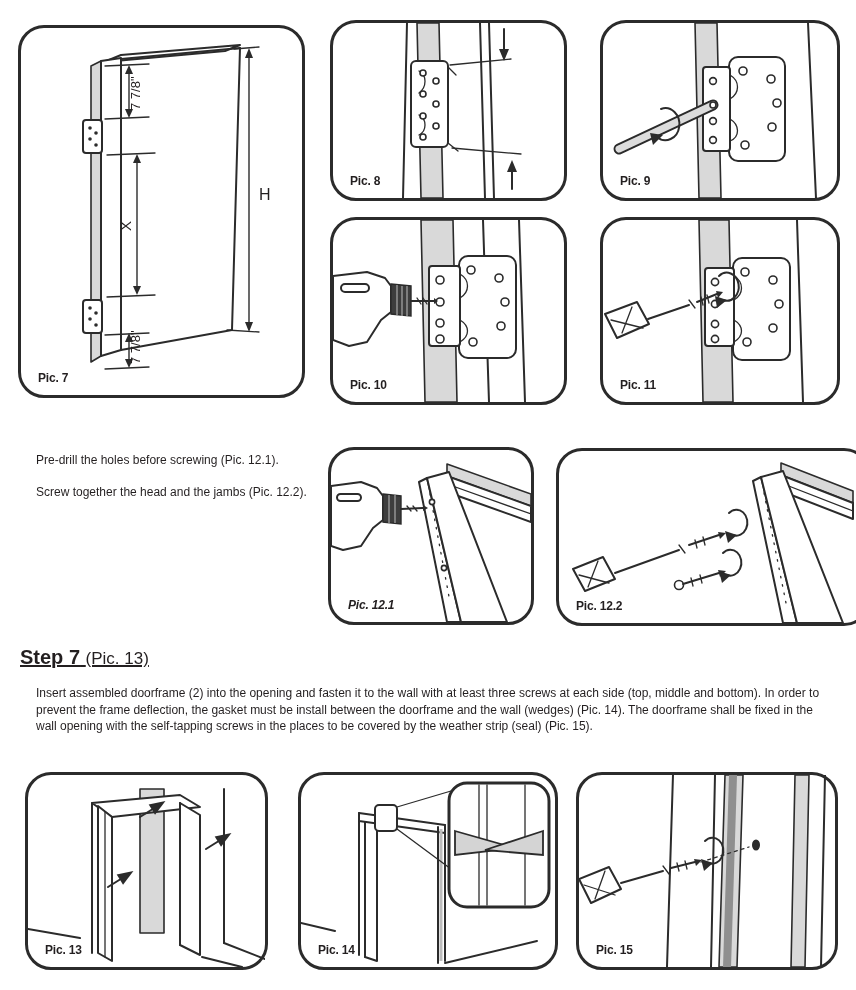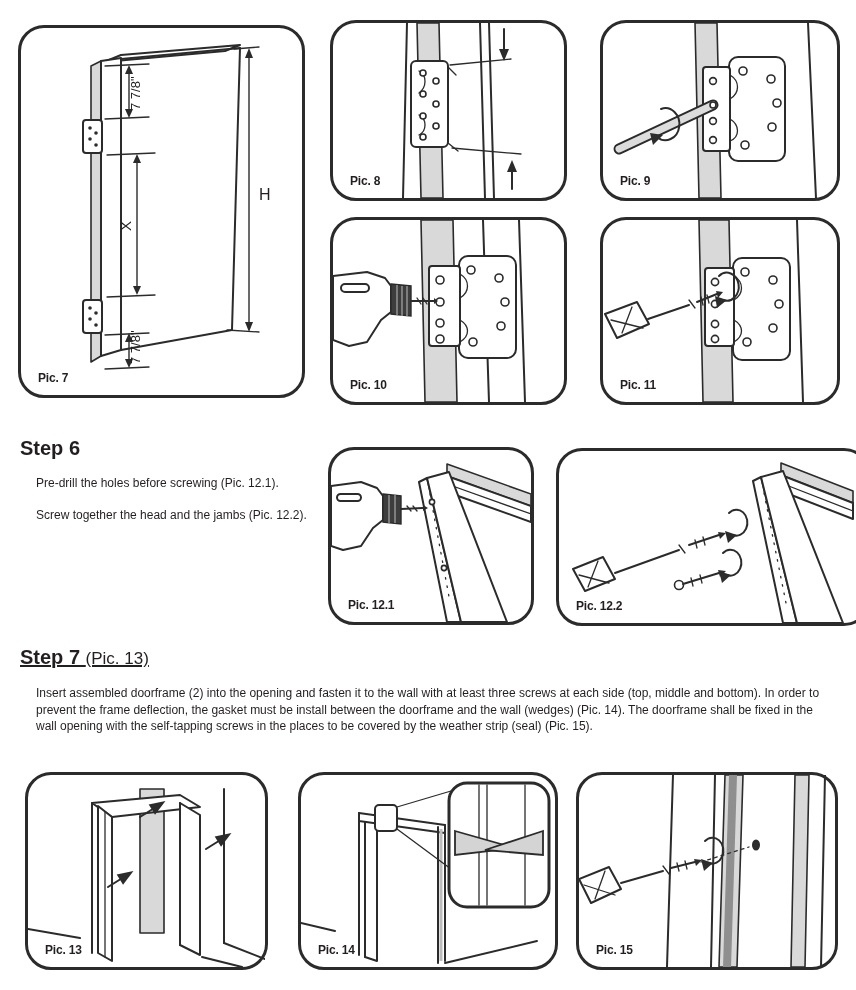--- a/index.html
+++ b/index.html
@@ -221,26 +221,25 @@
       </g>
       <g>
         <path class="ln" d="M116,56 a12,14 0 1 1 4,24" stroke-width="2.4"></path>
         <polygon class="ink" points="112,76 124,80 114,88"></polygon>
       </g>
     </svg>
     <div class="plabel">Pic. 11</div>
   </div>
 
   <div class="textblock" style="left:20px;top:437px;width:318px;">
-    <h3 class="step-title">Step 6</h3>
     <p>Pre-drill the holes before screwing (Pic. 12.1).</p>
     <p>Screw together the head and the jambs (Pic. 12.2).</p>
   </div>
 
-  <div class="panel" style="left:328px;top:447px;width:206px;height:178px;">
+  <div class="panel" style="left:328px;top:447px;width:206px;height:178px;font-style:italic;">
     <svg viewBox="0 0 200 172">
       <polygon class="gy" points="116,14 200,44 200,56 116,26"></polygon>
       <polygon class="wh" points="116,26 200,56 200,72 116,42"></polygon>
       <line class="lnthin" x1="116" y1="34" x2="200" y2="64"></line>
       <polygon class="wh" points="88,32 96,28 130,172 116,172"></polygon>
       <polygon class="wh" points="96,28 118,22 176,172 130,172"></polygon>
       <path class="lnthin" d="M99,44 L119,152" stroke-dasharray="1.5,7" stroke-width="2.6"></path>
       <circle class="hole" cx="101" cy="52" r="2.6"></circle>
       <circle class="hole" cx="113" cy="118" r="2.6"></circle>
       <g>

